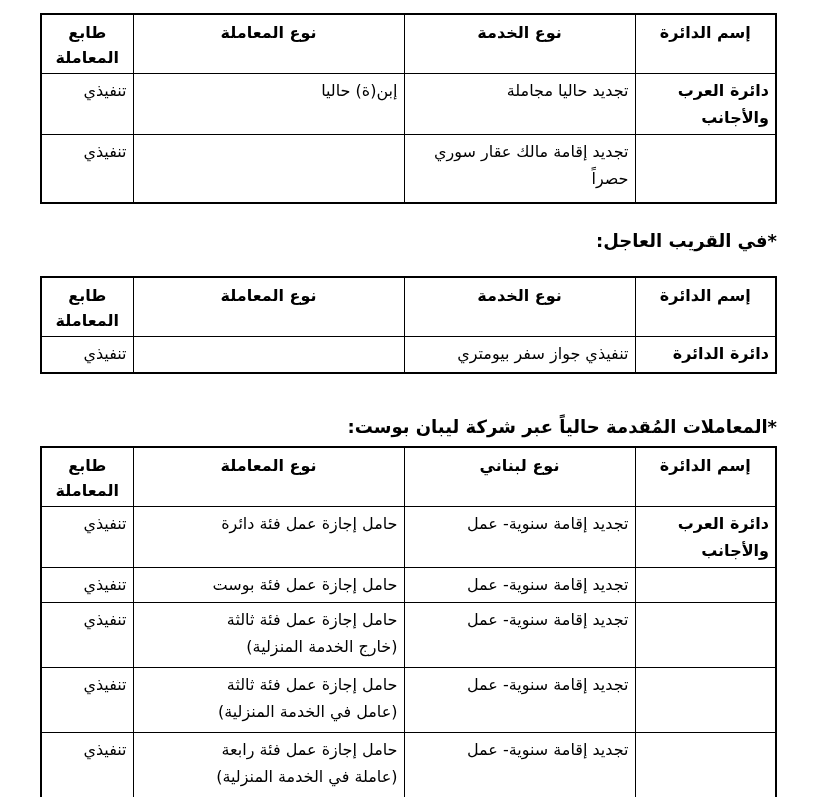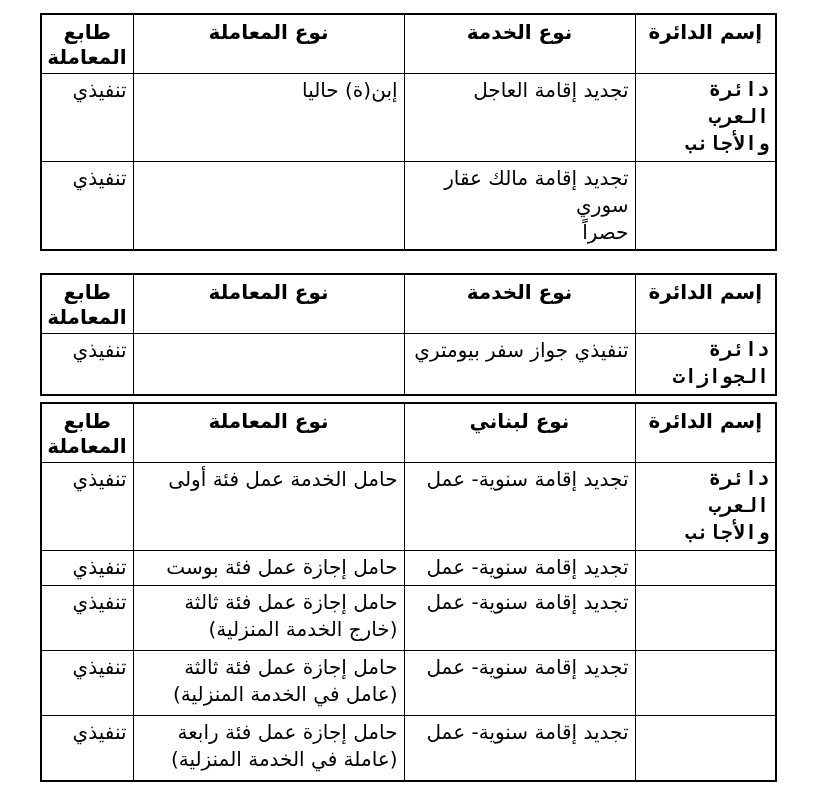--- a/index.html
+++ b/index.html
@@ -23,31 +23,31 @@
     width: 735px;
     direction: rtl;
     border: 2px solid #000;
   }
   .doc-table th, .doc-table td {
     border: 1px solid #000;
     vertical-align: top;
     white-space: pre-line;
     overflow: hidden;
     padding: 3px 6px;
-    font-size: 20px;
+    font-size: 16px;
     line-height: 27px;
   }
   .doc-table th {
     font-weight: bold;
     text-align: center;
     line-height: 25px;
     padding-top: 5px;
   }
   .doc-table td { text-align: right; }
-  td.dept { font-weight: bold; font-family: Liberation Mono, monospace; }
+  td.dept { font-weight: bold; }
   
   tr.h56 > th { height: 56px; }
   tr.h37 > td { height: 37px; }
   tr.h68 > td { height: 68px; }
   tr.h35 > td { height: 35px; }
   tr.h65 > td { height: 65px; }
   .section-heading {
     font-weight: bold;
     font-size: 18px;
     line-height: 26px;
@@ -78,79 +78,81 @@
     <tbody>
       <tr class="h56">
         <th>إسم الدائرة</th>
         <th>نوع الخدمة</th>
         <th>نوع المعاملة</th>
         <th>طابع
 المعاملة</th>
       </tr>
       <tr class="h37">
         <td class="dept">دائرة العرب والأجانب</td>
-        <td>تجديد إقامة العاجل</td>
+        <td>تجديد حاليا مجاملة</td>
         <td>إبن(ة) حاليا</td>
         <td>تنفيذي</td>
       </tr>
       <tr class="h68">
         <td class="dept"></td>
         <td>تجديد إقامة مالك عقار سوري
 حصراً</td>
         <td></td>
         <td>تنفيذي</td>
       </tr>
     </tbody>
   </table>
 
+  <div class="section-heading" id="heading-soon">*في القريب العاجل:</div>
 
   <table class="doc-table" id="table-2">
     <colgroup>
       <col class="c-dept">
         <col class="c-service">
         <col class="c-transaction">
         <col class="c-stamp">
     </colgroup>
     <tbody>
       <tr class="h56">
         <th>إسم الدائرة</th>
         <th>نوع الخدمة</th>
         <th>نوع المعاملة</th>
         <th>طابع
 المعاملة</th>
       </tr>
       <tr class="h37">
-        <td class="dept">دائرة الجوازات</td>
+        <td class="dept">دائرة الدائرة</td>
         <td>تنفيذي جواز سفر بيومتري</td>
         <td></td>
         <td>تنفيذي</td>
       </tr>
     </tbody>
   </table>
 
+  <div class="section-heading" id="heading-libanpost">*المعاملات المُقدمة حالياً عبر شركة ليبان بوست:</div>
 
   <table class="doc-table" id="table-3">
     <colgroup>
       <col class="c-dept">
         <col class="c-service">
         <col class="c-transaction">
         <col class="c-stamp">
     </colgroup>
     <tbody>
       <tr class="h56">
         <th>إسم الدائرة</th>
         <th>نوع لبناني</th>
         <th>نوع المعاملة</th>
         <th>طابع
 المعاملة</th>
       </tr>
       <tr class="h35">
         <td class="dept">دائرة العرب والأجانب</td>
         <td>تجديد إقامة سنوية- عمل</td>
-        <td>حامل الخدمة عمل فئة أولى</td>
+        <td>حامل إجازة عمل فئة دائرة</td>
         <td>تنفيذي</td>
       </tr>
       <tr class="h35">
         <td class="dept"></td>
         <td>تجديد إقامة سنوية- عمل</td>
         <td>حامل إجازة عمل فئة بوست</td>
         <td>تنفيذي</td>
       </tr>
       <tr class="h65">
         <td class="dept"></td>

